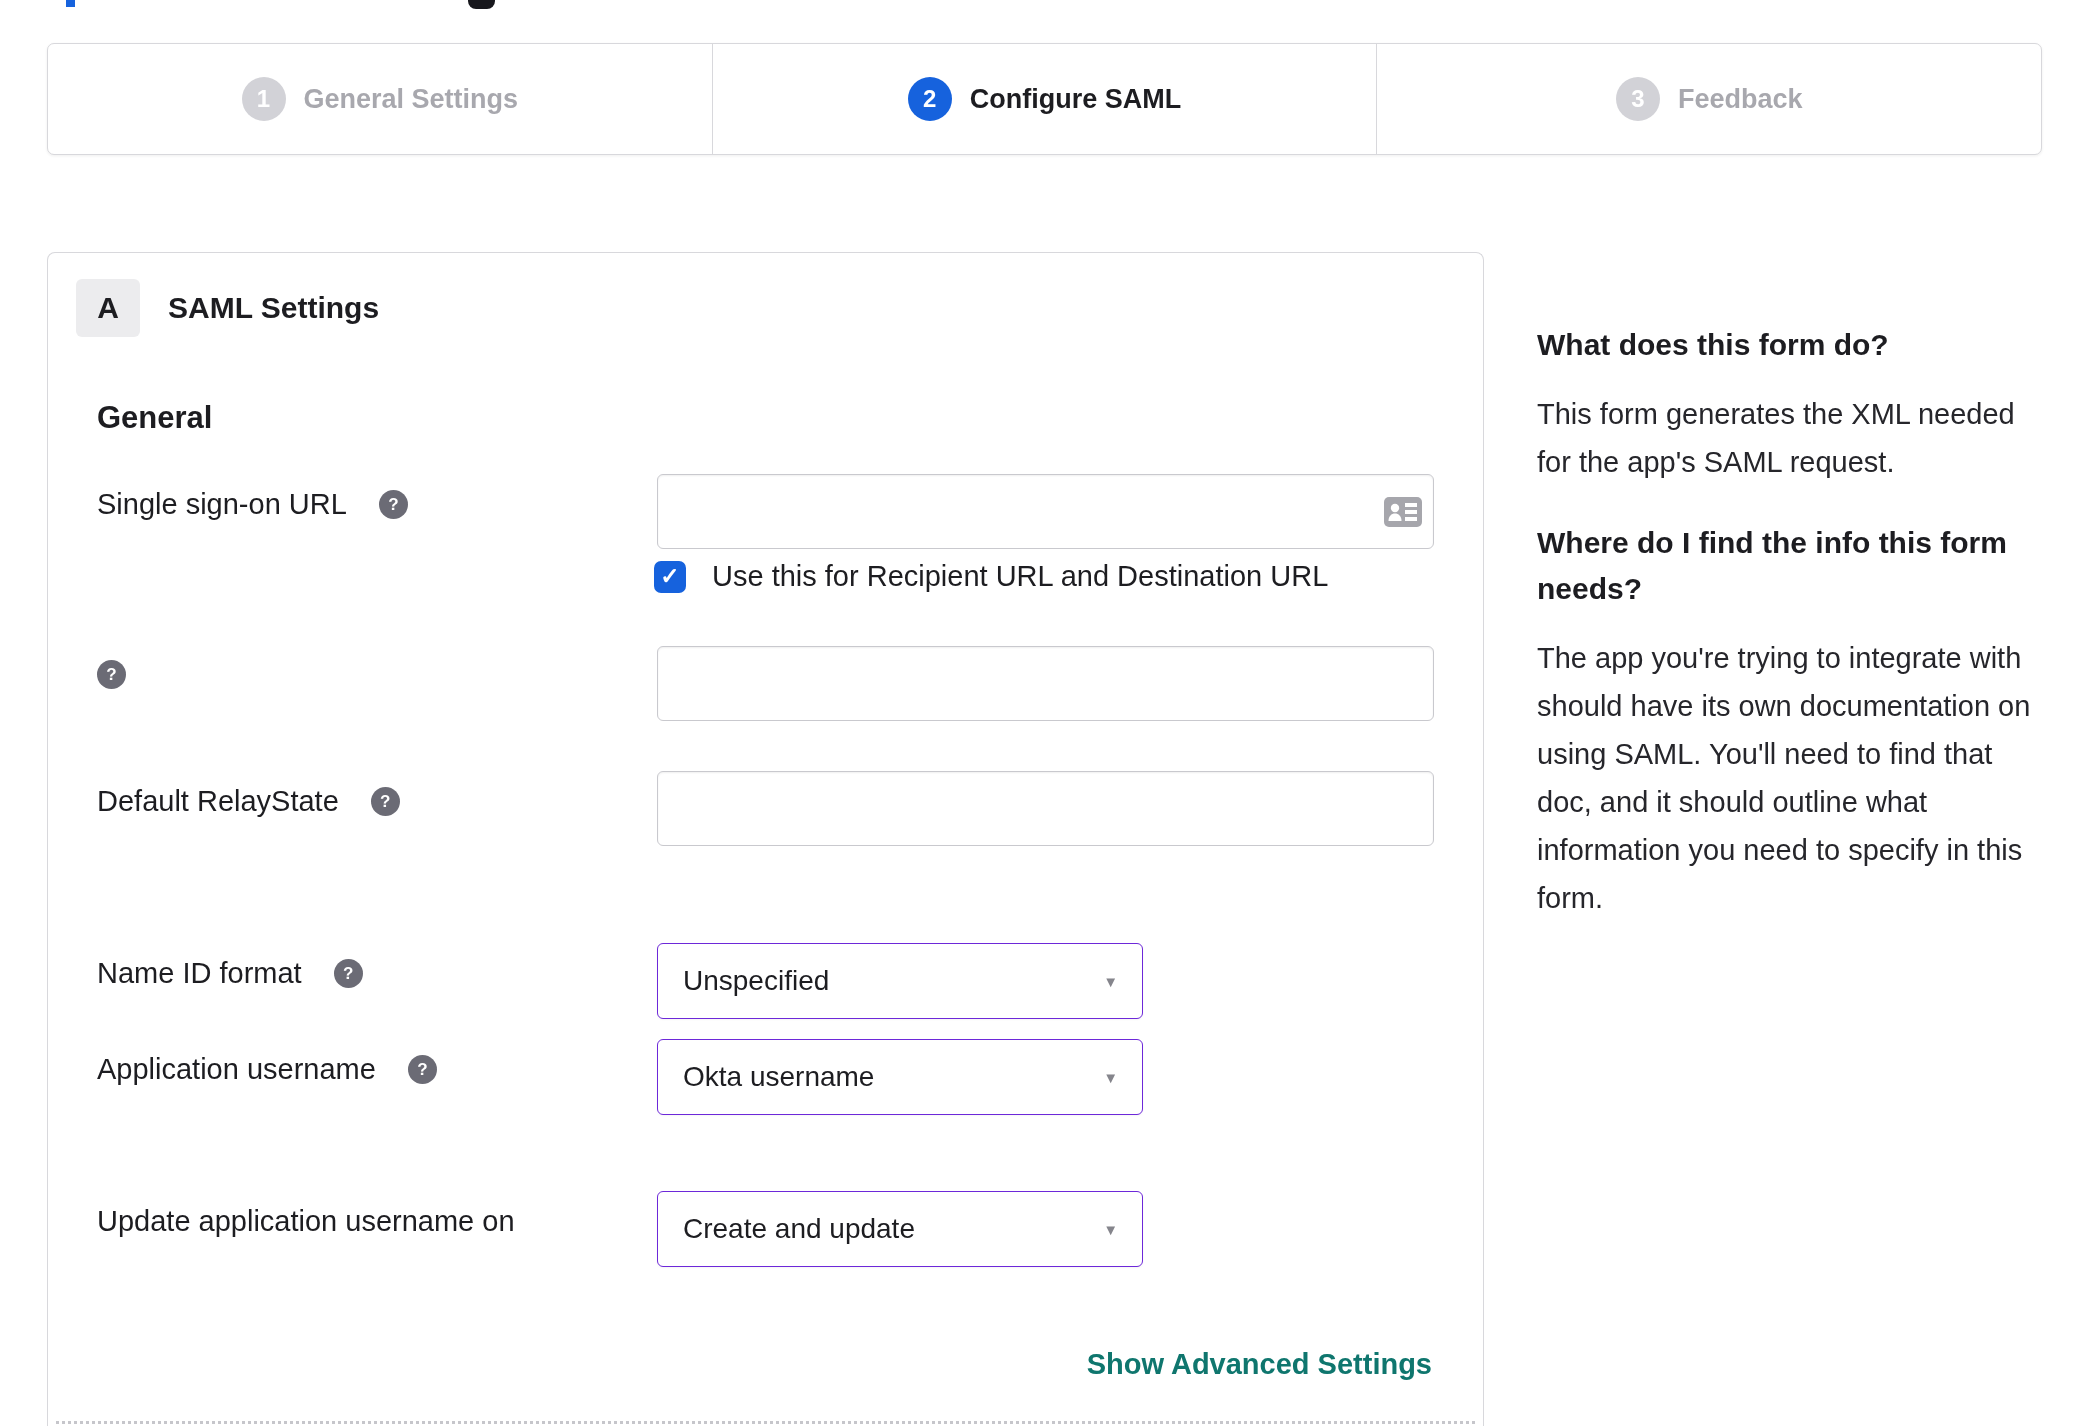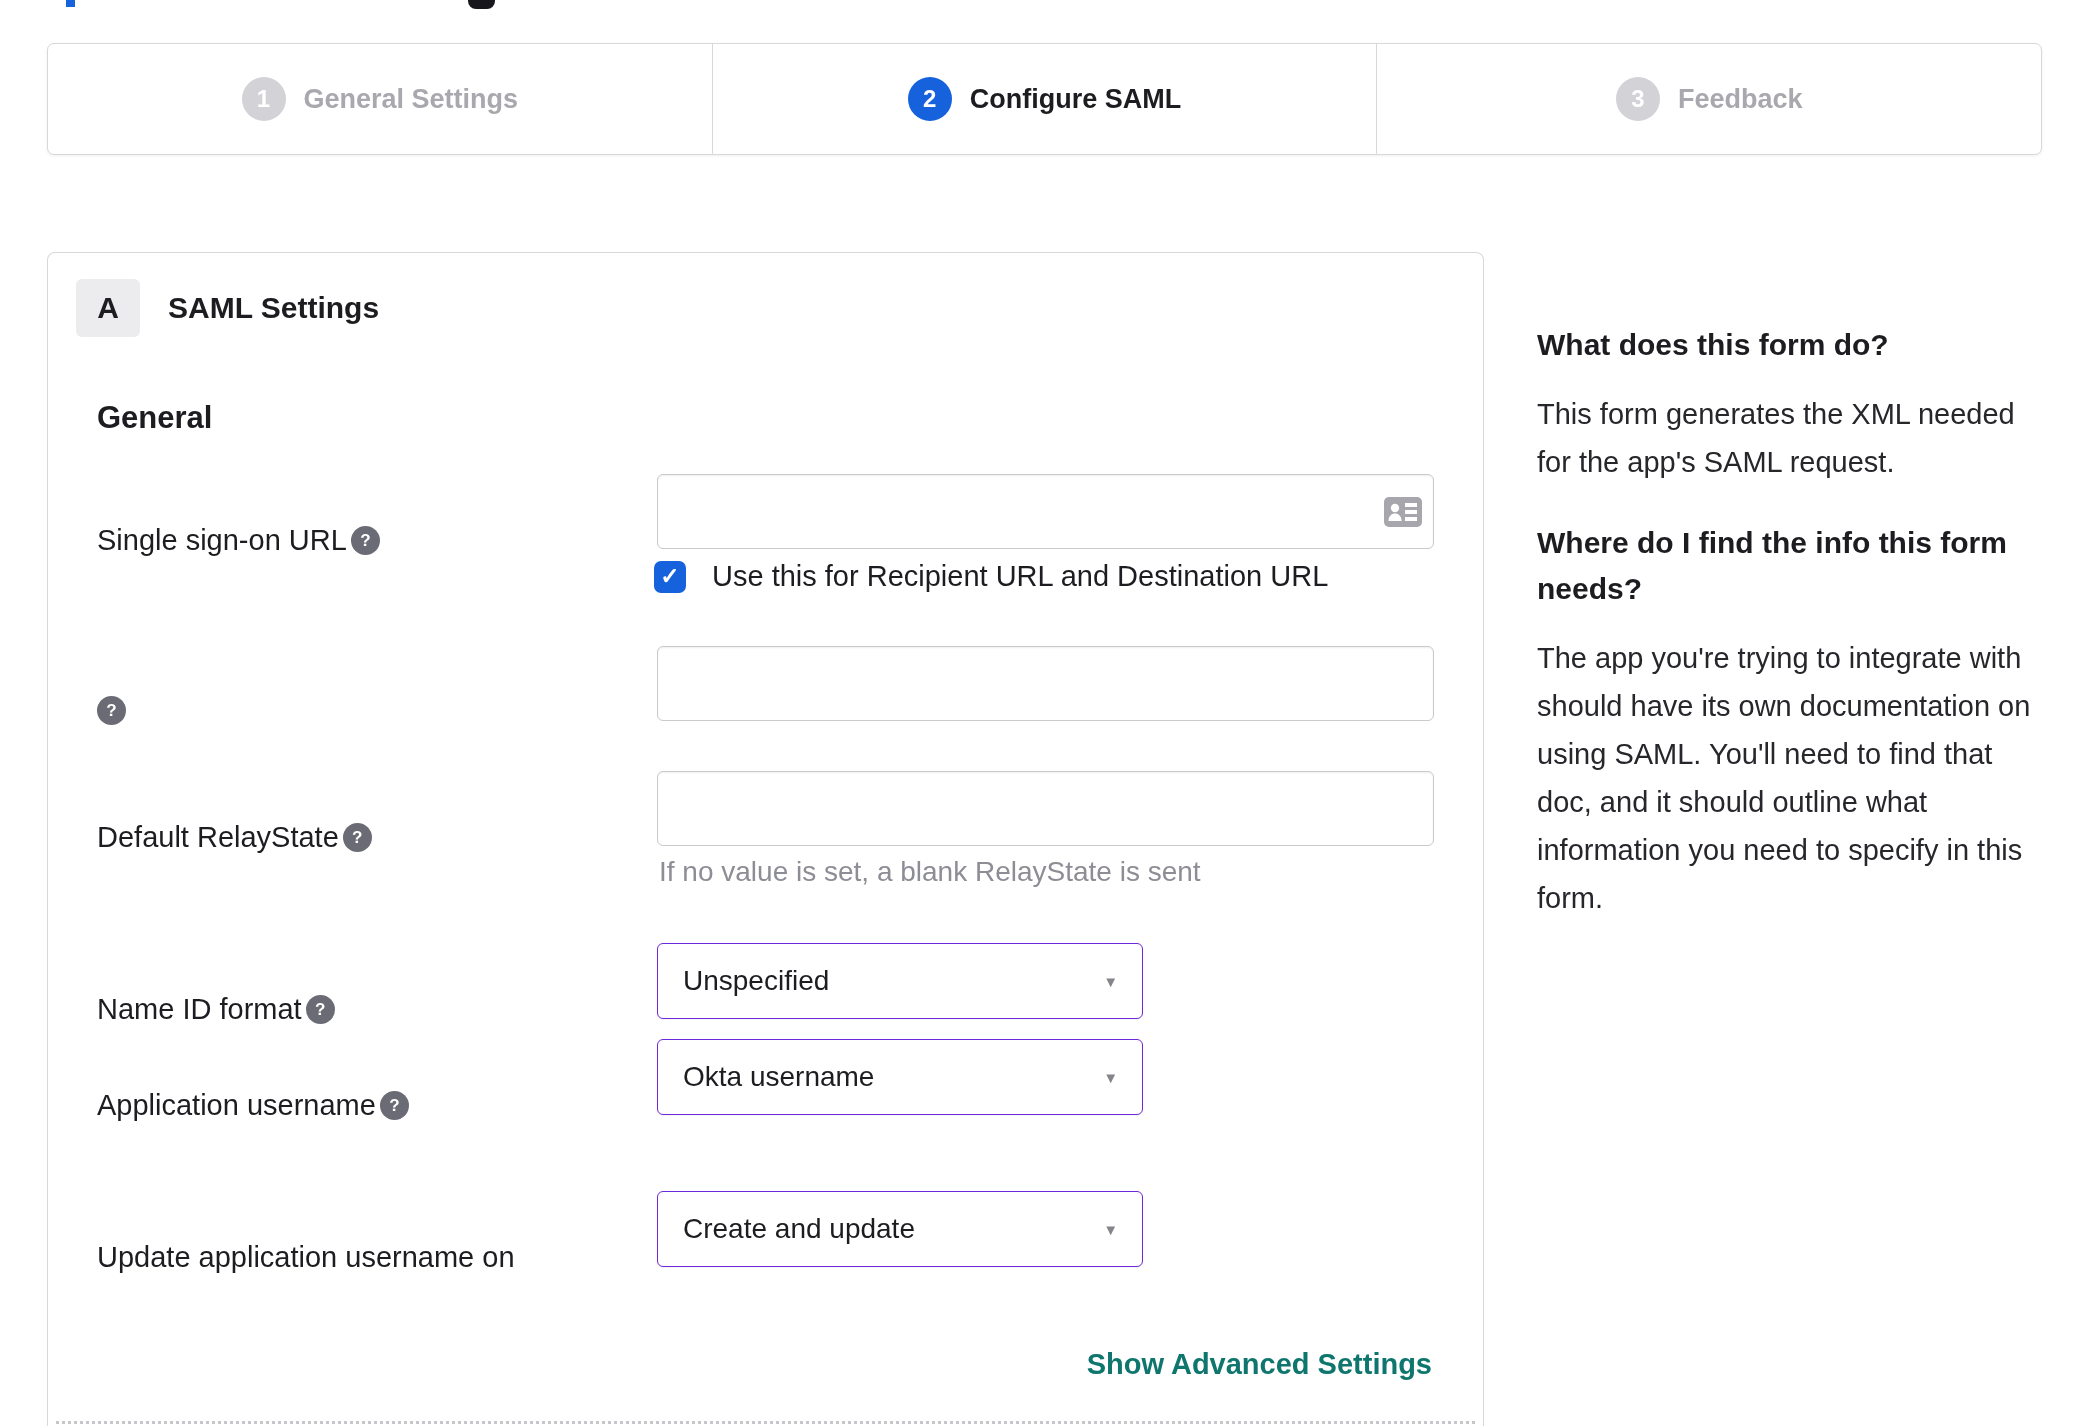--- a/index.html
+++ b/index.html
@@ -47,22 +47,22 @@
     width:64px; height:58px; background:#ececee; border-radius:6px;
     display:flex; align-items:center; justify-content:center;
     font-weight:bold; font-size:30px; color:#1d1d21;
   }
   .section-title { font-weight:bold; font-size:30px; }
   .group-title { position:absolute; left:49px; top:147px; font-weight:bold; font-size:31px; }
 
   .form-row { position:absolute; left:0; width:100%; }
   .row-label {
     position:absolute; left:49px; top:14px;
-    display:flex; align-items:center; gap:4px;
-    font-size:29px; color:#1d1d21; white-space:nowrap;margin-top:36px;
+    display:flex; align-items:center; gap:32px;
+    font-size:29px; color:#1d1d21; white-space:nowrap;
   }
   .help-icon {
     width:29px; height:29px; border-radius:50%; background:#6b6b75;
     color:#fff; font-size:17px; font-weight:bold;
     display:flex; align-items:center; justify-content:center;
     cursor:pointer; flex:0 0 auto;
   }
   .text-input {
     position:absolute; left:609px; top:0; width:777px; height:75px;
     border:1px solid #c9c9ce; border-radius:6px; background:#fff;
@@ -167,21 +167,20 @@
     <input class="text-input" type="text" value="" style="">
   </div>
 
   <div class="form-row" style="top:518px; height:75px;">
     <div class="row-label">
       <span>Default RelayState</span>
       <span class="help-icon">?</span>
     </div>
     <input class="text-input" type="text" value="" style="">
   </div>
-  <div class="field-hint" style="top:603px;">If no value is set, a blank RelayState is sent</div>
 
   <div class="form-row" style="top:690px; height:76px;">
     <div class="row-label">
       <span>Name ID format</span>
       <span class="help-icon">?</span>
     </div>
     <div class="select-box">
       <span class="select-value">Unspecified</span>
       <span class="select-caret">▼</span>
     </div>

